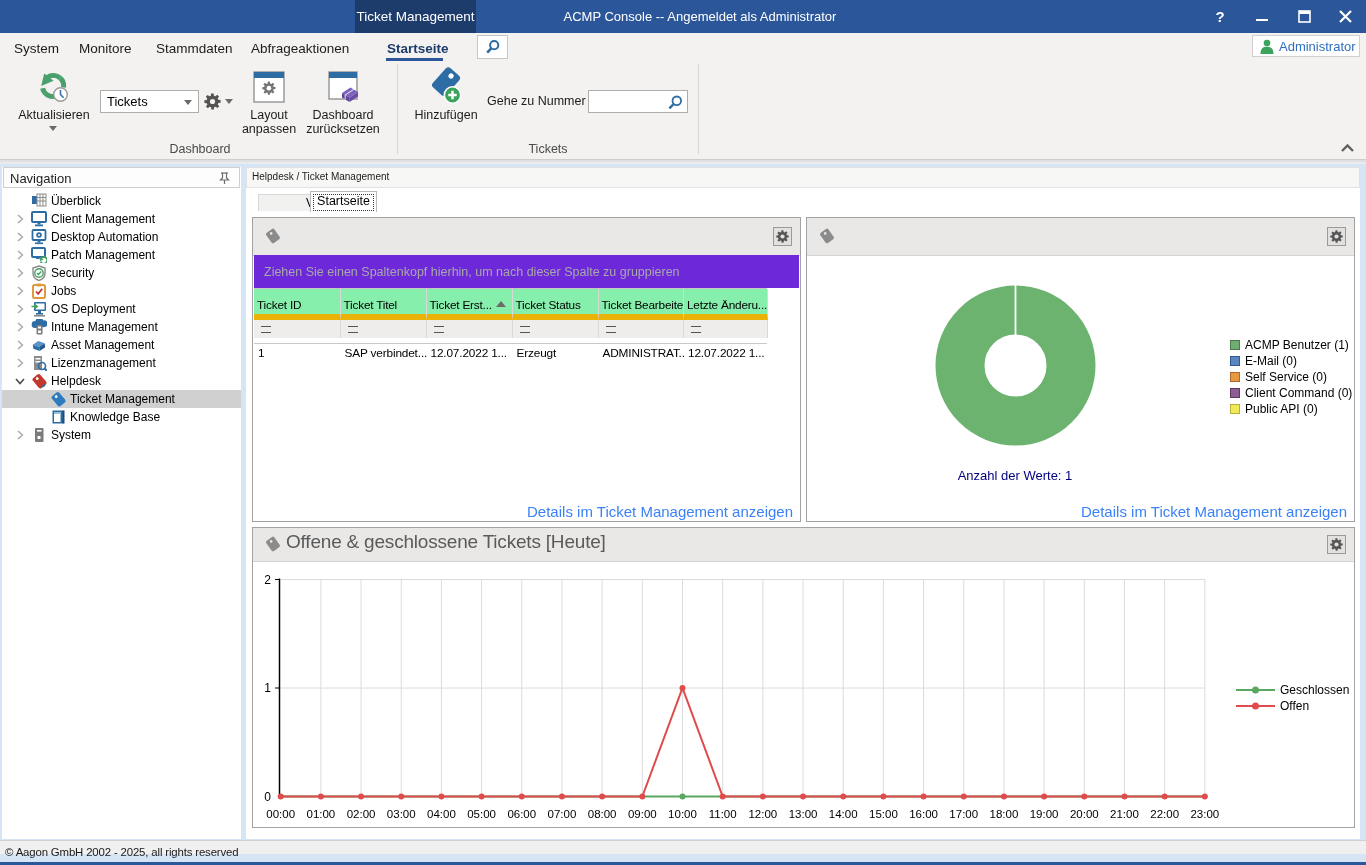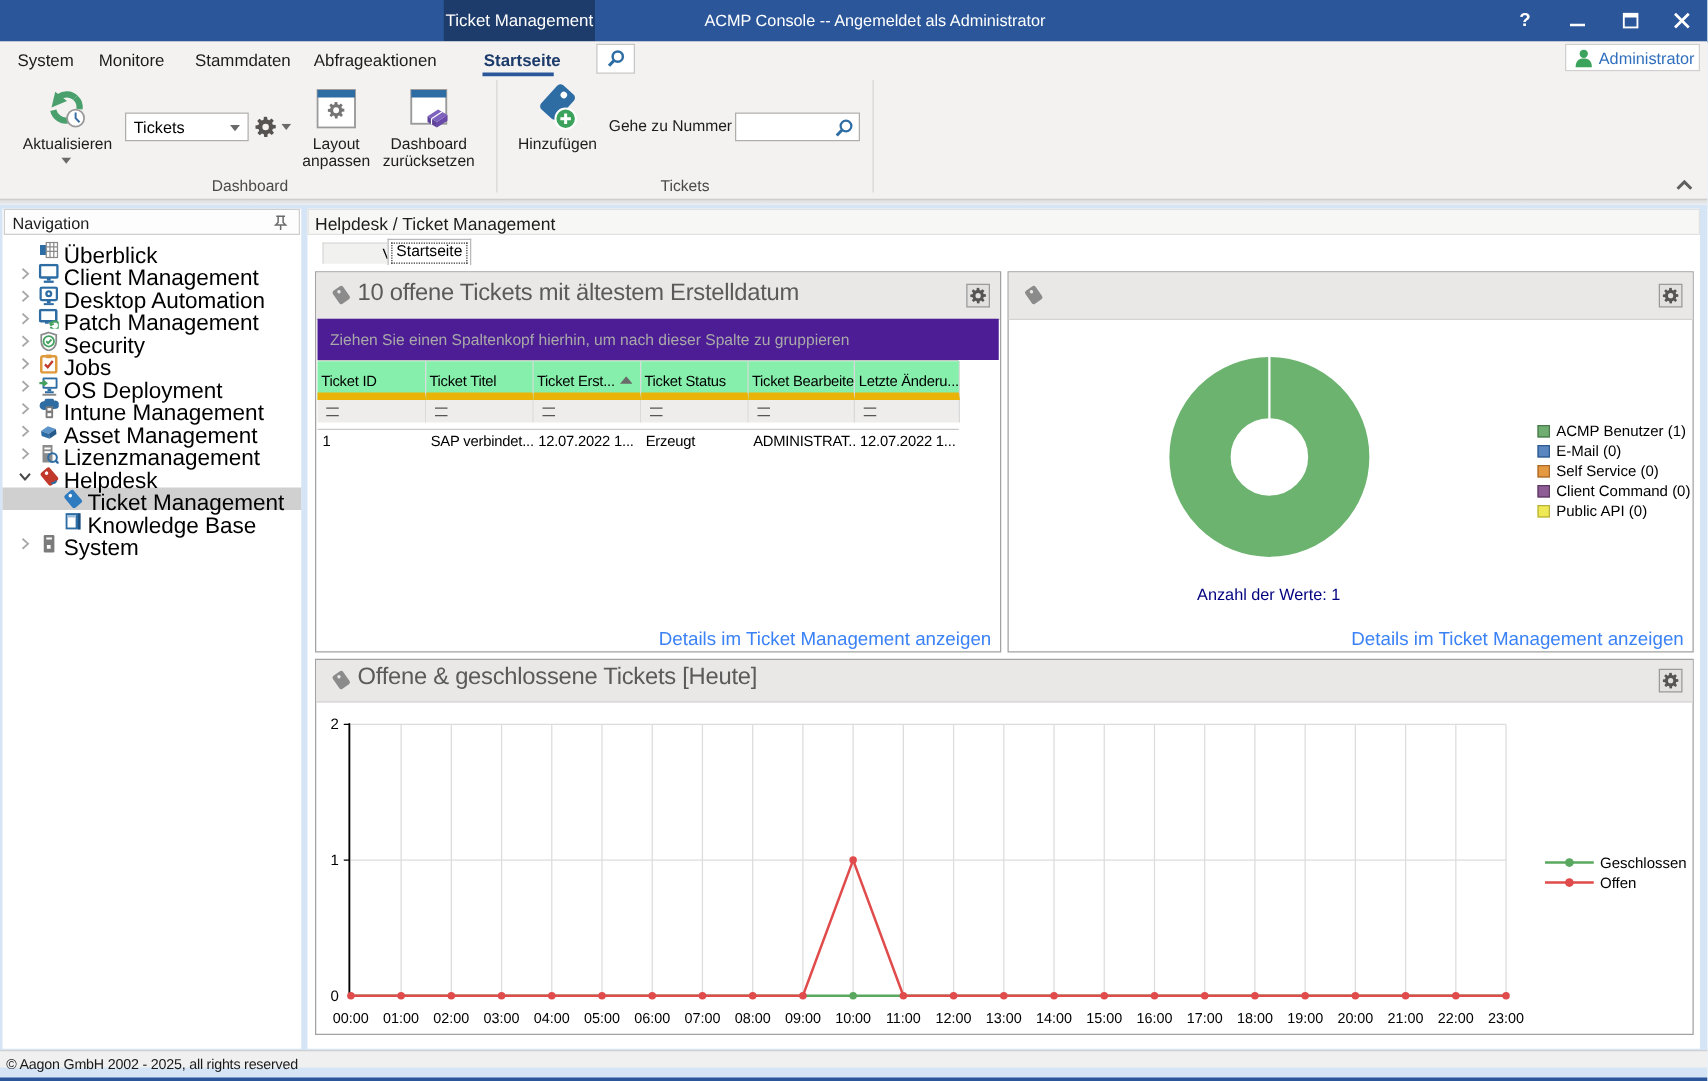--- a/index.html
+++ b/index.html
@@ -21,47 +21,47 @@
 .grouplabel{top:142px;font-size:12.5px;color:#4a4a4a;text-align:center;}
 .gsep{top:64px;width:1px;height:90px;background:#d8d6d4;}
 .rlabel{font-size:12.5px;color:#1c1c1c;text-align:center;}
 #ribline{left:0;top:159px;width:1366px;height:1px;background:#cecdcb;}
 #gradstrip{left:0;top:160px;width:1366px;height:4px;background:linear-gradient(#dddcdb,#eceff4);}
 #bluestrip{left:0;top:164px;width:1366px;height:3px;background:#d6e5f5;}
 
 #navpanel{left:2px;top:167px;width:239px;height:672px;background:#fff;}
 #navhead{left:3px;top:167px;width:237px;height:21px;background:#fdfdfd;border:1px solid #cfcfcf;box-sizing:border-box;}
 #navhead span{position:absolute;left:6px;top:3px;font-size:13px;color:#1c1c1c;}
-.trow{left:2px;width:239px;height:18px;position:absolute;font-size:18px;color:#000;}
+.trow{left:2px;width:239px;height:18px;position:absolute;font-size:12px;color:#000;}
 .trow .lbl{position:absolute;left:49px;top:2px;white-space:nowrap;}
 .trow .lbl2{position:absolute;left:68px;top:2px;white-space:nowrap;}
 .chev{position:absolute;left:13px;top:4px;width:10px;height:10px;}
 .ticon{position:absolute;left:29px;top:1px;width:16px;height:16px;}
 .ticon2{position:absolute;left:48px;top:1px;width:16px;height:16px;}
 #selrow{left:2px;top:390px;width:239px;height:18px;background:#d0d0d0;}
 
 #main{left:246px;top:167px;width:1114px;height:672px;background:#fff;}
 #crumb{left:246px;top:167px;width:1114px;height:21px;background:#f7f7f6;border:1px solid #e2e2e2;box-sizing:border-box;}
-#crumb span{position:absolute;left:5px;top:3px;font-size:14px;color:#1c1c1c;text-align:center;}
+#crumb span{position:absolute;left:5px;top:3px;font-size:10px;color:#1c1c1c;text-align:center;}
 .tab{position:absolute;box-sizing:border-box;font-size:13px;color:#000;text-align:center;}
 #tab1{left:258px;top:194px;width:66px;height:17px;background:#f1f1f0;border:1px solid #d9d9d9;border-bottom:none;padding-top:1px;font-size:12px;padding-left:47px;}
 #tab2{left:310px;top:191px;width:67px;height:21px;background:#fff;border:1px solid #b9b9b9;border-bottom:none;padding-top:2px;font-size:12.5px;}
 #tab2 .dot{position:absolute;left:2px;top:2px;right:2px;bottom:1px;border:1px dotted #333;}
 
 .panel{position:absolute;border:1px solid #a2a2a2;background:#fff;box-sizing:border-box;}
 .phead{position:absolute;left:0;top:0;right:0;height:37px;background:#e9e8e7;border-bottom:1px solid #d5d4d3;}
 .ptitle{position:absolute;left:33px;top:6px;font-size:19px;color:#5a5a5a;white-space:nowrap;letter-spacing:-0.2px;}
 .gearbtn{position:absolute;top:9px;width:17px;height:17px;background:#e2e1e0;border:1px solid #9a9a9a;display:flex;align-items:center;justify-content:center;}
 .ptag{position:absolute;left:11px;top:9px;width:18px;height:17px;}
 .plink{position:absolute;font-size:15px;color:#3b82f6;white-space:nowrap;}
 #panel1{left:252px;top:217px;width:549px;height:305px;}
 #panel2{left:806px;top:217px;width:549px;height:305px;}
 #panel3{left:252px;top:527px;width:1103px;height:301px;}
 
-#groupby{position:absolute;left:1px;top:37px;width:545px;height:33px;background:#4c1d95;}
+#groupby{position:absolute;left:1px;top:37px;width:545px;height:33px;background:#6d28d9;}
 #groupby span{position:absolute;left:10px;top:10px;font-size:12.5px;color:#a9a9a9;}
 #grid{position:absolute;left:1px;top:70px;width:513px;border-top:1px solid #c6c6c6;}
 .hcell{position:absolute;top:0;height:31px;box-sizing:border-box;border-right:1px solid #d9d9d9;border-bottom:6px solid #eab308;font-size:11.8px;letter-spacing:-0.2px;color:#000;padding:9px 0 0 3px;background:#86efac;white-space:nowrap;overflow:hidden;}
 .fcell{position:absolute;top:31px;height:18px;box-sizing:border-box;border-right:1px solid #d9d9d9;background:#eeedec;}
 .dcell{position:absolute;top:55px;height:19px;font-size:11.8px;letter-spacing:-0.15px;color:#000;padding:2px 0 0 4px;box-sizing:border-box;white-space:nowrap;overflow:hidden;}
 .eq{position:absolute;top:6px;left:7px;width:10px;height:5px;border-top:1.5px solid #555;border-bottom:1.5px solid #555;}
 #gridline{position:absolute;left:1px;top:125px;width:513px;height:1px;background:#c9c9c9;}
 
 #statusbar{left:0;top:840px;width:1366px;height:14px;background:#f0f0f0;border-top:1px solid #d0d0d0;box-sizing:border-box;}
 #statusbar span{position:absolute;left:5px;top:5px;font-size:11.4px;letter-spacing:-0.15px;color:#1a1a1a;}
@@ -389,21 +389,20 @@
 <div class="abs tab" id="tab2">Startseite<div class="dot"></div></div>
 
 <div class="panel" id="panel1">
  <div class="phead"></div>
  <svg class="ptag" viewBox="0 0 20 18">
       <g transform="rotate(-35 9 9)">
         <rect x="4" y="3" width="11" height="14" rx="2" fill="#8b8b8b"></rect>
         <circle cx="9.5" cy="6.5" r="1.5" fill="#e9e8e7"></circle>
       </g>
     </svg>
- <div class="ptitle">10 offene Tickets mit ältestem Erstelldatum</div>
  <div class="gearbtn" style="right:8px;">
       <svg width="13" height="13" viewBox="0 0 13 13">
         <path fill="#555" d="M10.97 7.61 L10.51 8.75 L11.66 10.12 L10.29 11.54 L8.88 10.44 L7.75 10.93 L7.59 12.71 L5.62 12.74 L5.39 10.97 L4.25 10.51 L2.88 11.66 L1.46 10.29 L2.56 8.88 L2.07 7.75 L0.29 7.59 L0.26 5.62 L2.03 5.39 L2.49 4.25 L1.34 2.88 L2.71 1.46 L4.12 2.56 L5.25 2.07 L5.41 0.29 L7.38 0.26 L7.61 2.03 L8.75 2.49 L10.12 1.34 L11.54 2.71 L10.44 4.12 L10.93 5.25 L12.71 5.41 L12.74 7.38 Z"></path>
         <circle cx="6.5" cy="6.5" r="2.1" fill="#e2e1e0"></circle>
       </svg>
     </div>
  <div id="groupby">
       <span>Ziehen Sie einen Spaltenkopf hierhin, um nach dieser Spalte zu gruppieren</span>
     </div>
  <div id="grid">

